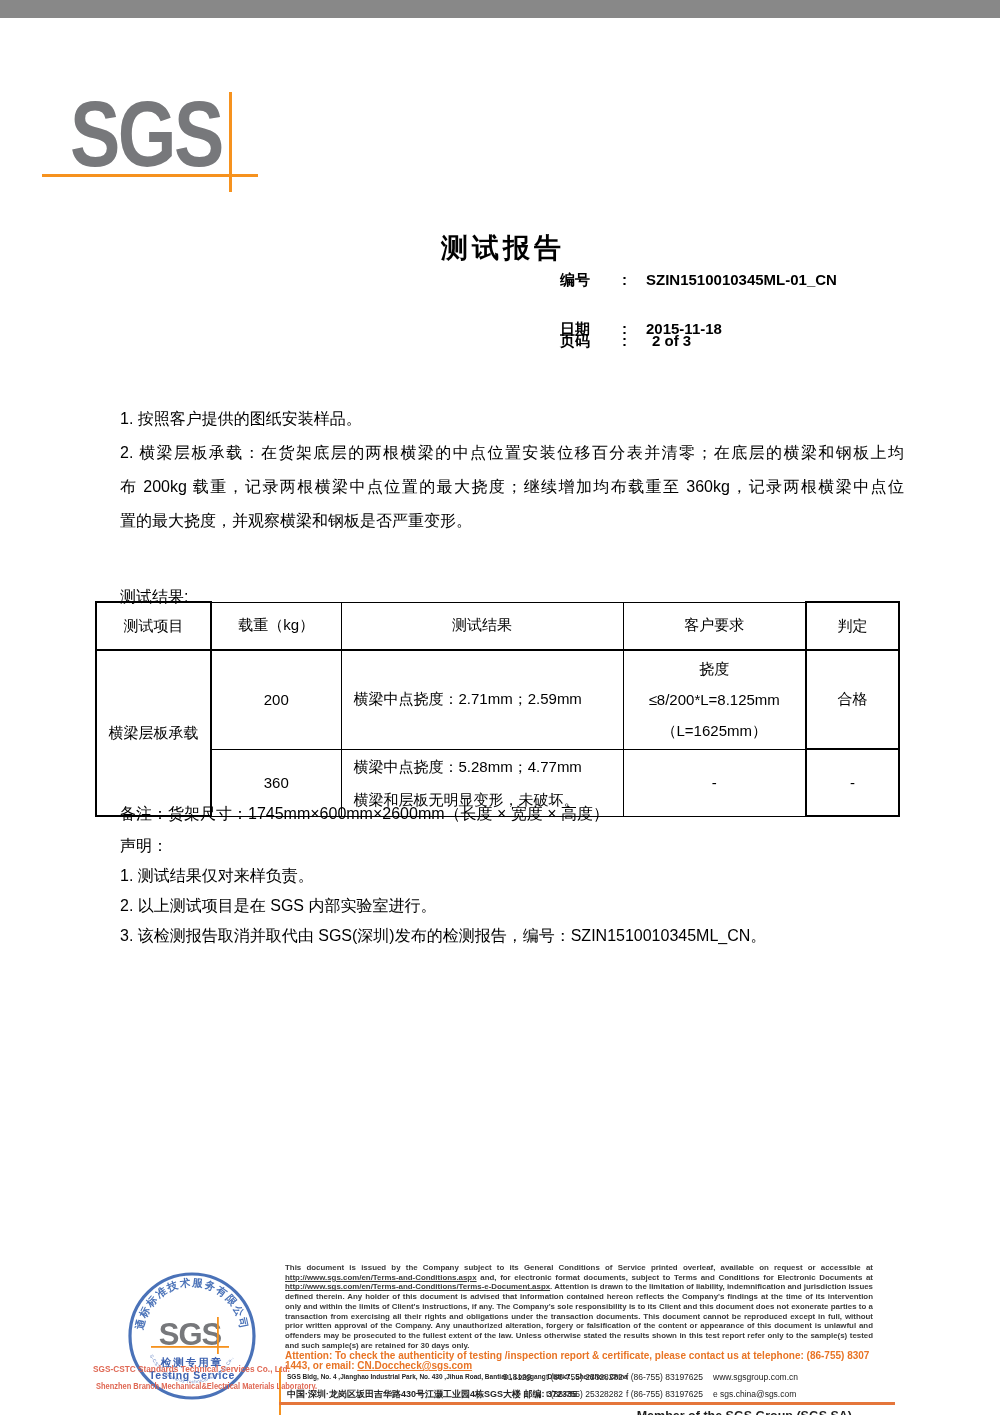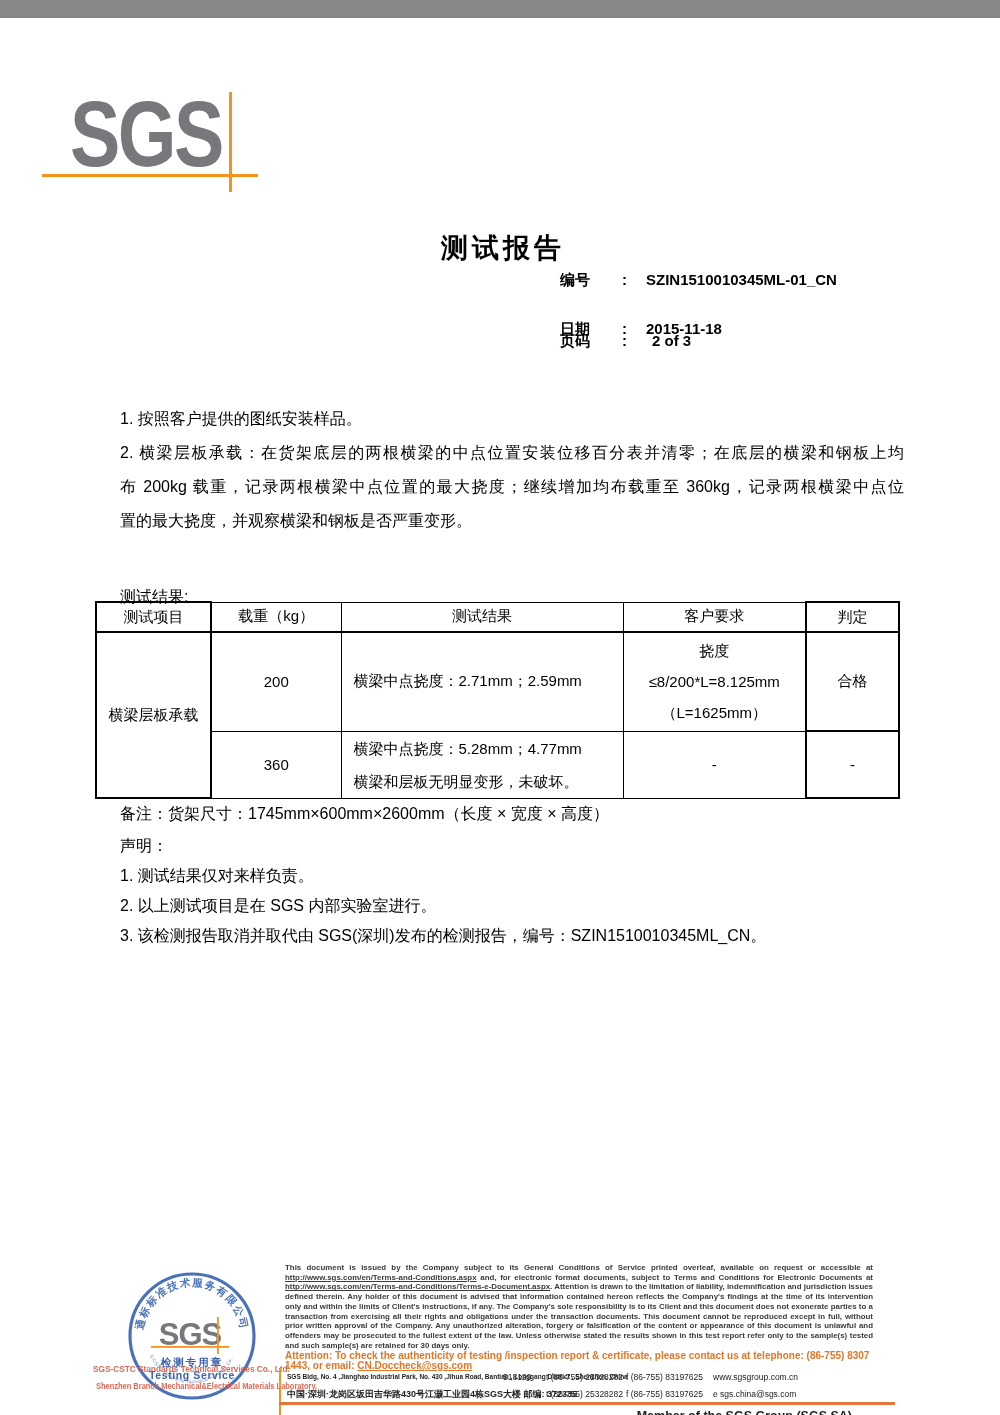--- a/index.html
+++ b/index.html
@@ -35,21 +35,21 @@
   .bodyline { position: absolute; left: 120px; width: 784px; font-size: 16px; white-space: nowrap; }
   .wrapline { position: absolute; left: 120px; width: 784px; font-size: 16px; }
   .jline { text-align: justify; text-align-last: justify; white-space: normal; }
   
   table.results {
     position: absolute; left: 95px; top: 583px;
     width: 803px; border-collapse: collapse; table-layout: fixed;
     font-size: 15px;
   }
   table.results td { border: 1.5px solid #000; text-align: center; vertical-align: middle; padding: 0 6px; }
-  table.results tr.hdr td { height: 30px; border-bottom: 2.5px solid #000; }
+  table.results tr.hdr td { height: 48px; border-bottom: 2.5px solid #000; }
   table.results td.outer { border-width: 2px; }
   tr.r1 td { height: 99px; }
   tr.r2 td { height: 65px; }
   td.result-cell { text-align: left !important; padding-left: 12px !important; }
   .cellline { line-height: 31px; }
   .cellline2 { line-height: 33px; }
   
   .stamp-svg { position: absolute; left: 124px; top: 1250px; }
   .stamp-red {
     position: absolute; color: #DE604B; font-weight: bold; white-space: nowrap;

